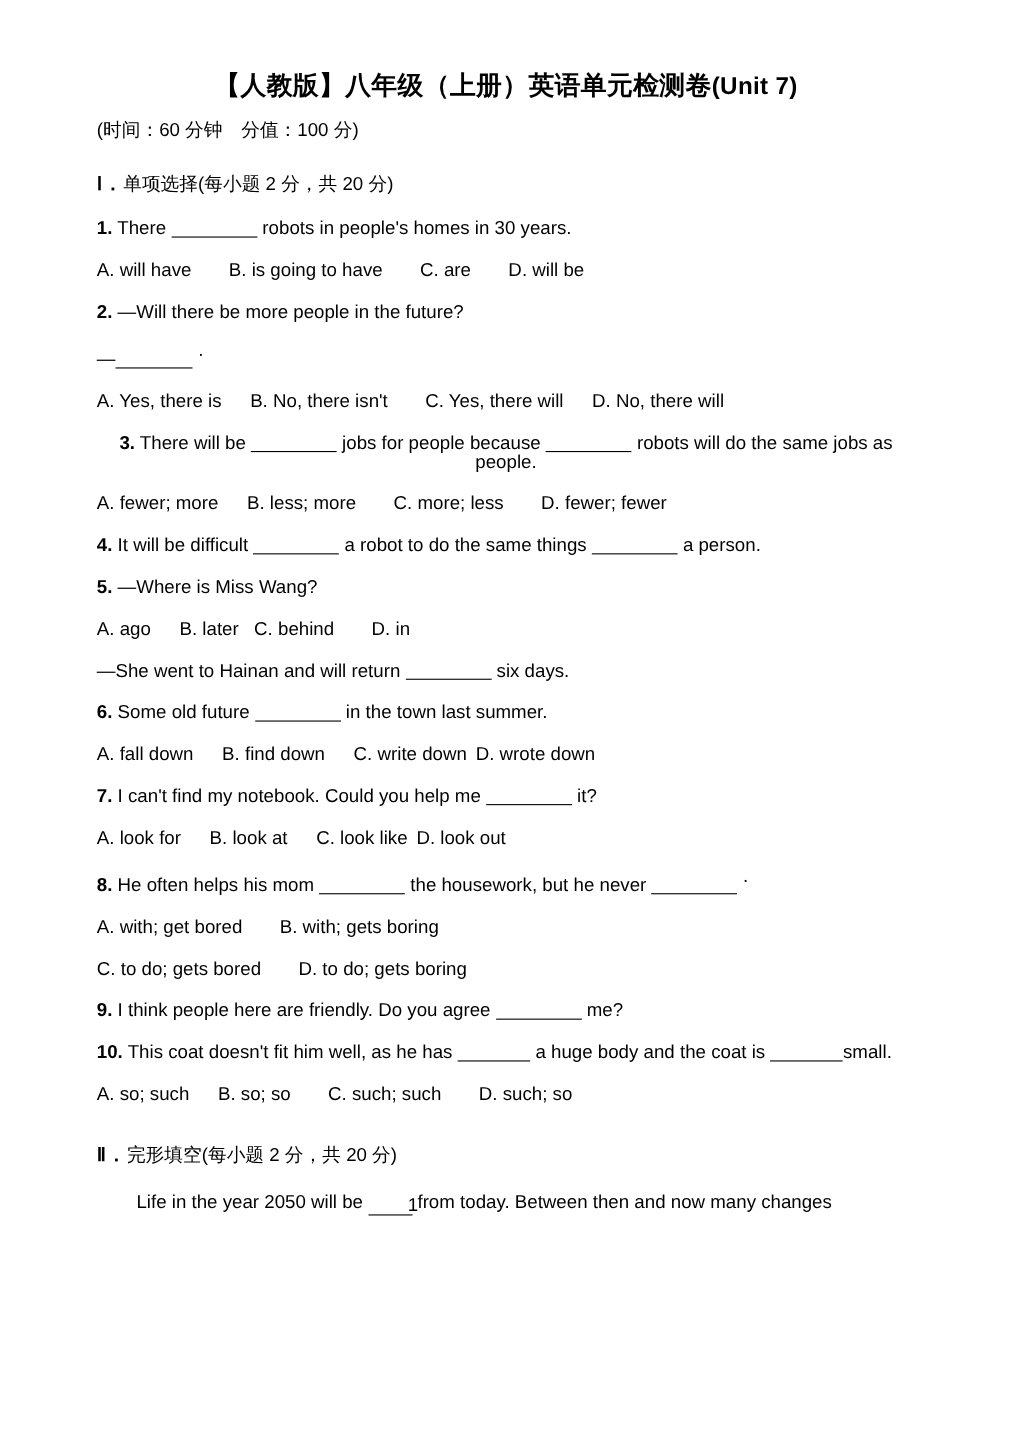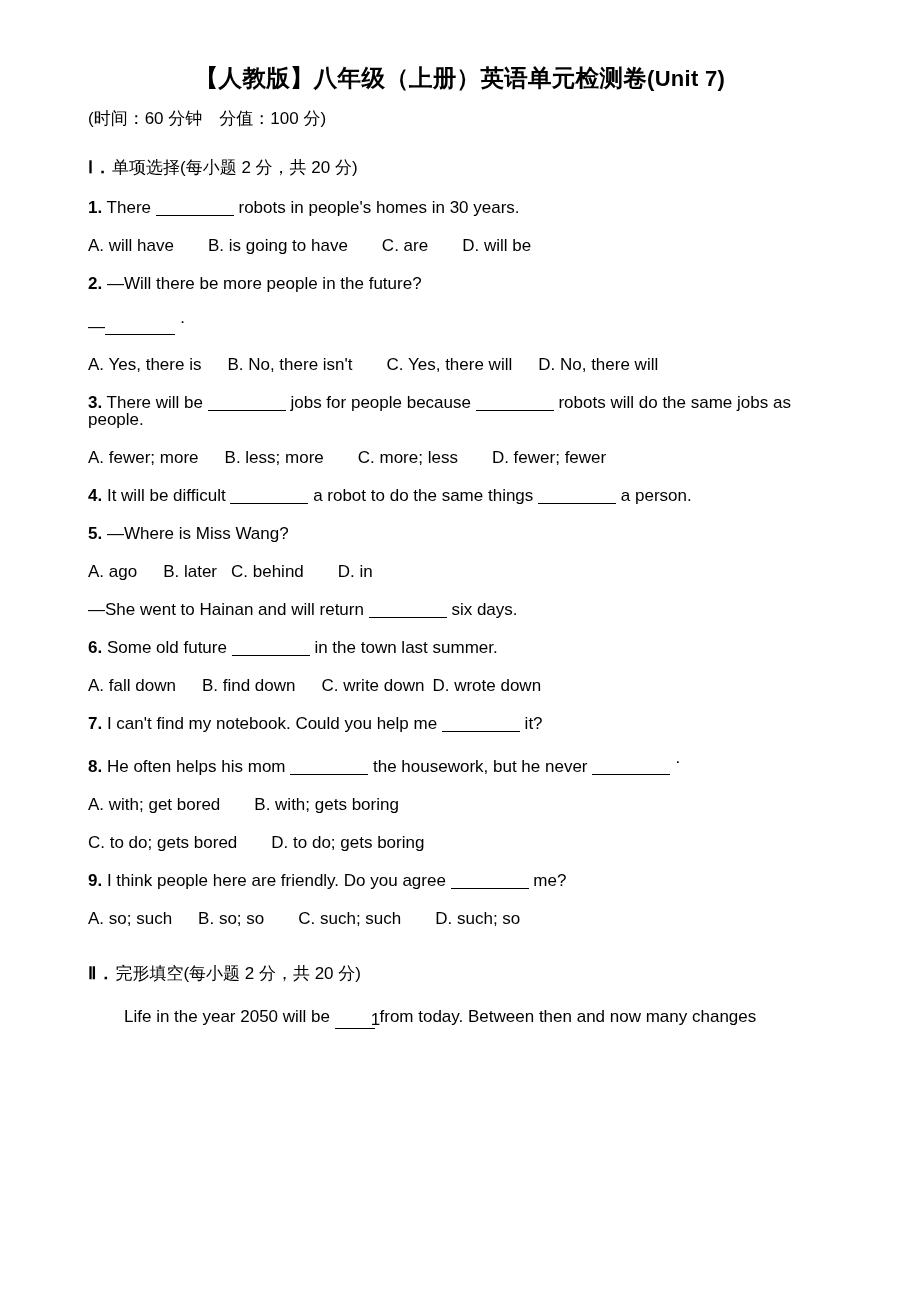--- a/index.html
+++ b/index.html
@@ -66,21 +66,21 @@
   #section-2 { padding-top: 0; }
 
   
   .qline {
     font-size: 17px;
     line-height: 1.0;
     margin: 0;
     padding-top: 21px;
     white-space: nowrap;
   }
-  .qline.wrap { white-space: normal; }
+  .qline.wrap { white-space: normal; text-align: center; }
   .qline.justify {
     text-align: justify;
     text-align-last: left;
     white-space: normal;
   }
   .qnum { font-weight: bold; }
   .blank {
     display: inline-block;
     border-bottom: 1.6px solid #000;
     vertical-align: -3px;
@@ -163,35 +163,41 @@
   <p class="qline"><span class="qnum">6.</span>
     <span>Some old future</span>
     <span class="blank b-long"></span>
     <span>in the town last summer.</span></p>
   <p class="qline"><span>A. fall down</span><span class="opt-gap-md"></span><span>B. find down</span><span class="opt-gap-md"></span><span>C. write down</span><span class="opt-gap-xs"></span><span>D. wrote down</span></p>
 
   <p class="qline"><span class="qnum">7.</span>
     <span>I can't find my notebook. Could you help me</span>
     <span class="blank b-long"></span>
     <span>it?</span></p>
+  <p class="qline"><span>A. look for</span><span class="opt-gap-md"></span><span>B. look at</span><span class="opt-gap-md"></span><span>C. look like</span><span class="opt-gap-xs"></span><span>D. look out</span></p>
 
   <p class="qline"><span class="qnum">8.</span>
     <span>He often helps his mom</span>
     <span class="blank b-long"></span>
     <span>the housework, but he never</span>
     <span class="blank b-long"></span>
     <span class="dotmark">·</span></p>
   <p class="qline"><span>A. with; get bored</span><span class="opt-gap-lg"></span><span>B. with; gets boring</span></p>
   <p class="qline"><span>C. to do; gets bored</span><span class="opt-gap-lg"></span><span>D. to do; gets boring</span></p>
 
   <p class="qline"><span class="qnum">9.</span>
     <span>I think people here are friendly. Do you agree</span>
     <span class="blank b-long"></span>
     <span>me?</span></p>
 
+  <p class="qline justify"><span class="qnum">10.</span>
+    <span>This coat doesn't fit him well, as he has</span>
+    <span class="blank b-short"></span>
+    <span>a huge body and the coat is</span>
+    <span class="blank b-short"></span><span>small.</span></p>
   <p class="qline"><span>A. so; such</span><span class="opt-gap-md"></span><span>B. so; so</span><span class="opt-gap-lg"></span><span>C. such; such</span><span class="opt-gap-lg"></span><span>D. such; so</span></p>
 
   <div class="spacer-section"></div>
 
   <p class="section-head" id="section-2"><span class="numeral">Ⅱ．</span><span class="cn">完形填空(每小题 2 分，共 20 分)</span></p>
 
   <p class="cloze-para"><span>Life in the year 2050 will be</span>
     <span class="cloze-blank">1</span>
     <span>from today. Between then and now many changes</span></p>
 

